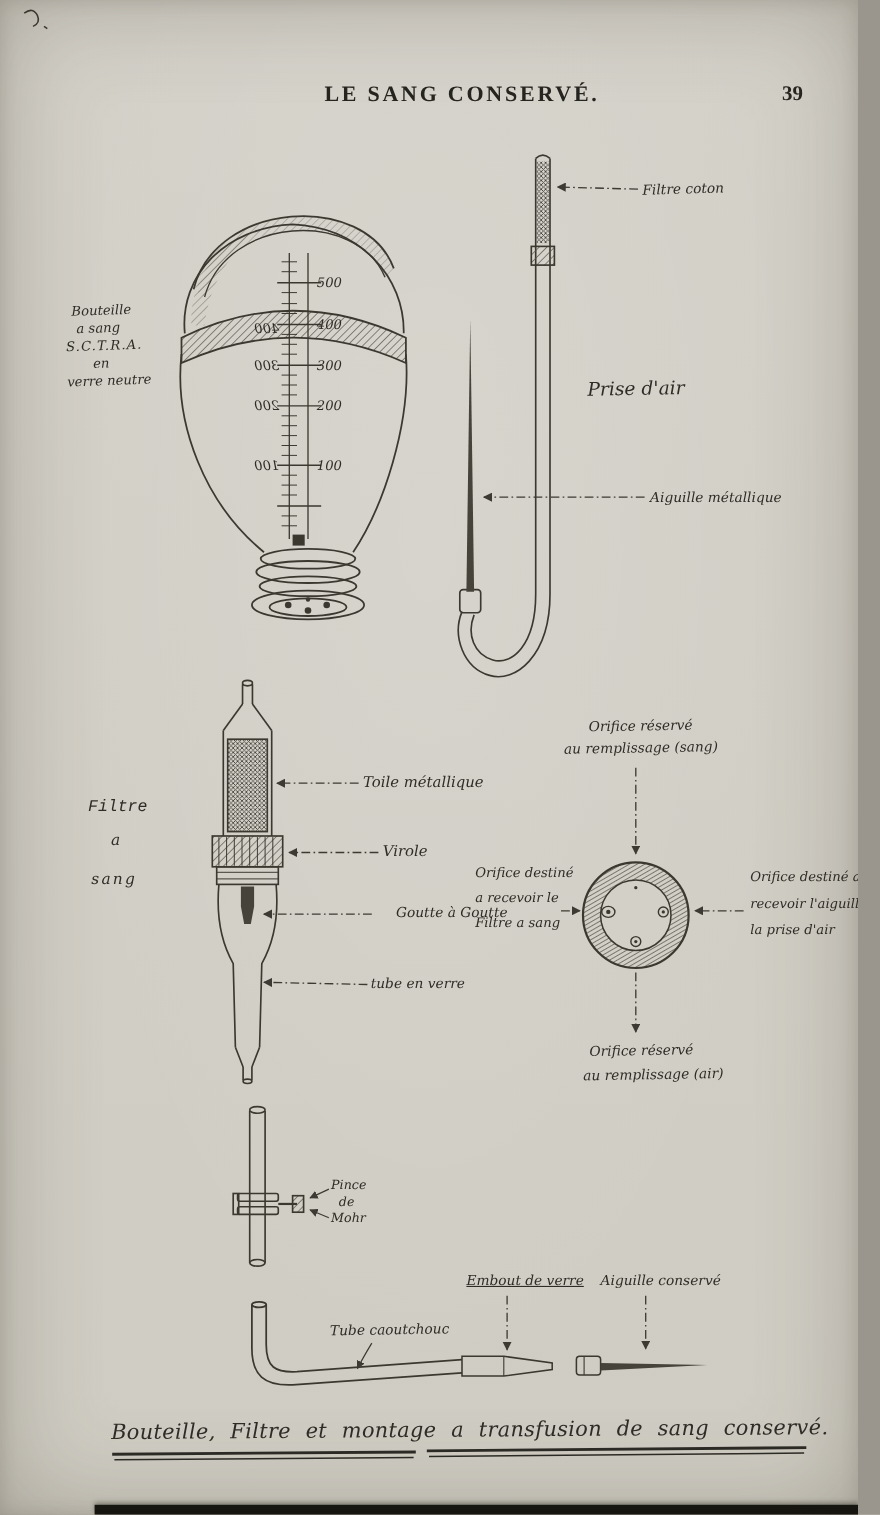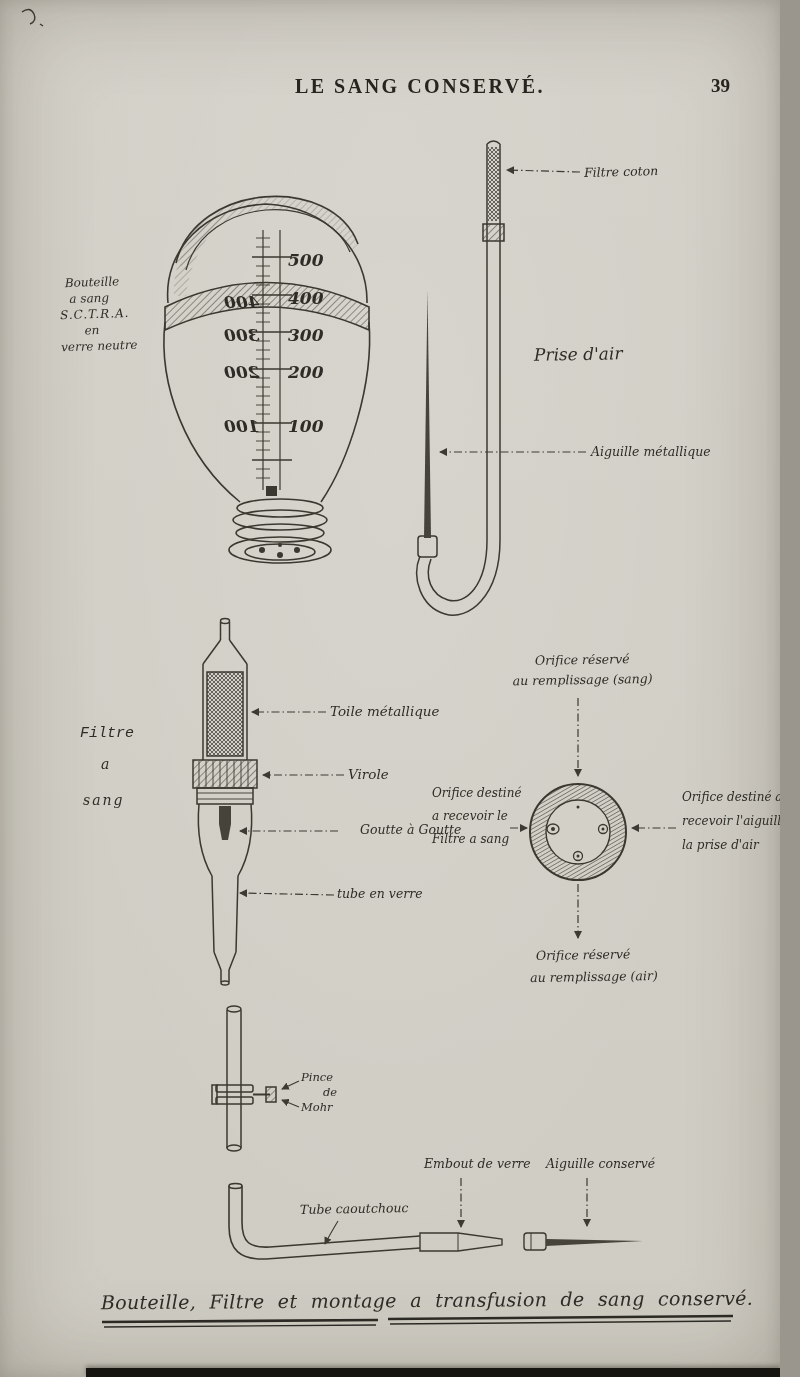--- a/index.html
+++ b/index.html
@@ -21,21 +21,21 @@
   .page-number {
     position:absolute; top:75px; right:50px;
     font-family:"Liberation Serif", serif; font-size:19px; font-weight:700; color:#26241f;
   }
   .hw {
     position:absolute; font-family:"DejaVu Serif", serif; font-style:italic;
     color:#2e2c26; white-space:nowrap;
   }
   .num {
     position:absolute; font-family:"DejaVu Serif", serif; font-style:italic;
-    font-size:17px; color:#2e2c26;font-weight:bold;
+    font-size:12px; color:#2e2c26;
   }
   .mirror { display:inline-block; transform:scaleX(-1); }
   svg.art { position:absolute; left:0; top:0; }
   .edge-bottom {
     position:absolute; left:86px; right:0; bottom:0; height:9px;
     background:#16150f; box-shadow:0 -2px 4px rgba(60,55,45,.45);
   }
   .caption {
     position:absolute; left:101px; top:1289px; font-size:19px;
     letter-spacing:.3px; word-spacing:7px; transform:rotate(-.4deg);
@@ -241,24 +241,24 @@
     <div>recevoir l'aiguille de</div>
     <div>la prise d'air</div>
   </div>
   <div class="hw" style="left:530px; top:944px; font-size:12.5px; line-height:22px; transform:rotate(-1deg);">
     <div style="margin-left:6px;">Orifice réservé</div>
     <div>au remplissage (air)</div>
   </div>
 
   <div class="hw" style="left:301px; top:1070px; font-size:11.5px; line-height:15px;">
     <div>Pince</div>
-    <div style="margin-left:22px;">de</div>
+    <div style="margin-left:7px;">de</div>
     <div>Mohr</div>
   </div>
 
   <div class="hw" style="left:300px; top:1201px; font-size:12.5px; transform:rotate(-1deg);">Tube caoutchouc</div>
-  <div class="hw" style="left:424px; top:1156px; font-size:12.5px;">Embout de verre</div>
+  <div class="hw" style="left:424px; top:1156px; font-size:12.5px;text-decoration:underline;">Embout de verre</div>
   <div class="hw" style="left:546px; top:1156px; font-size:12.5px;">Aiguille conservé</div>
 
   <div class="hw caption">Bouteille, Filtre et montage a transfusion de sang conservé.</div>
 
   <div class="edge-bottom"></div>
 </div>
 
 </body></html>

